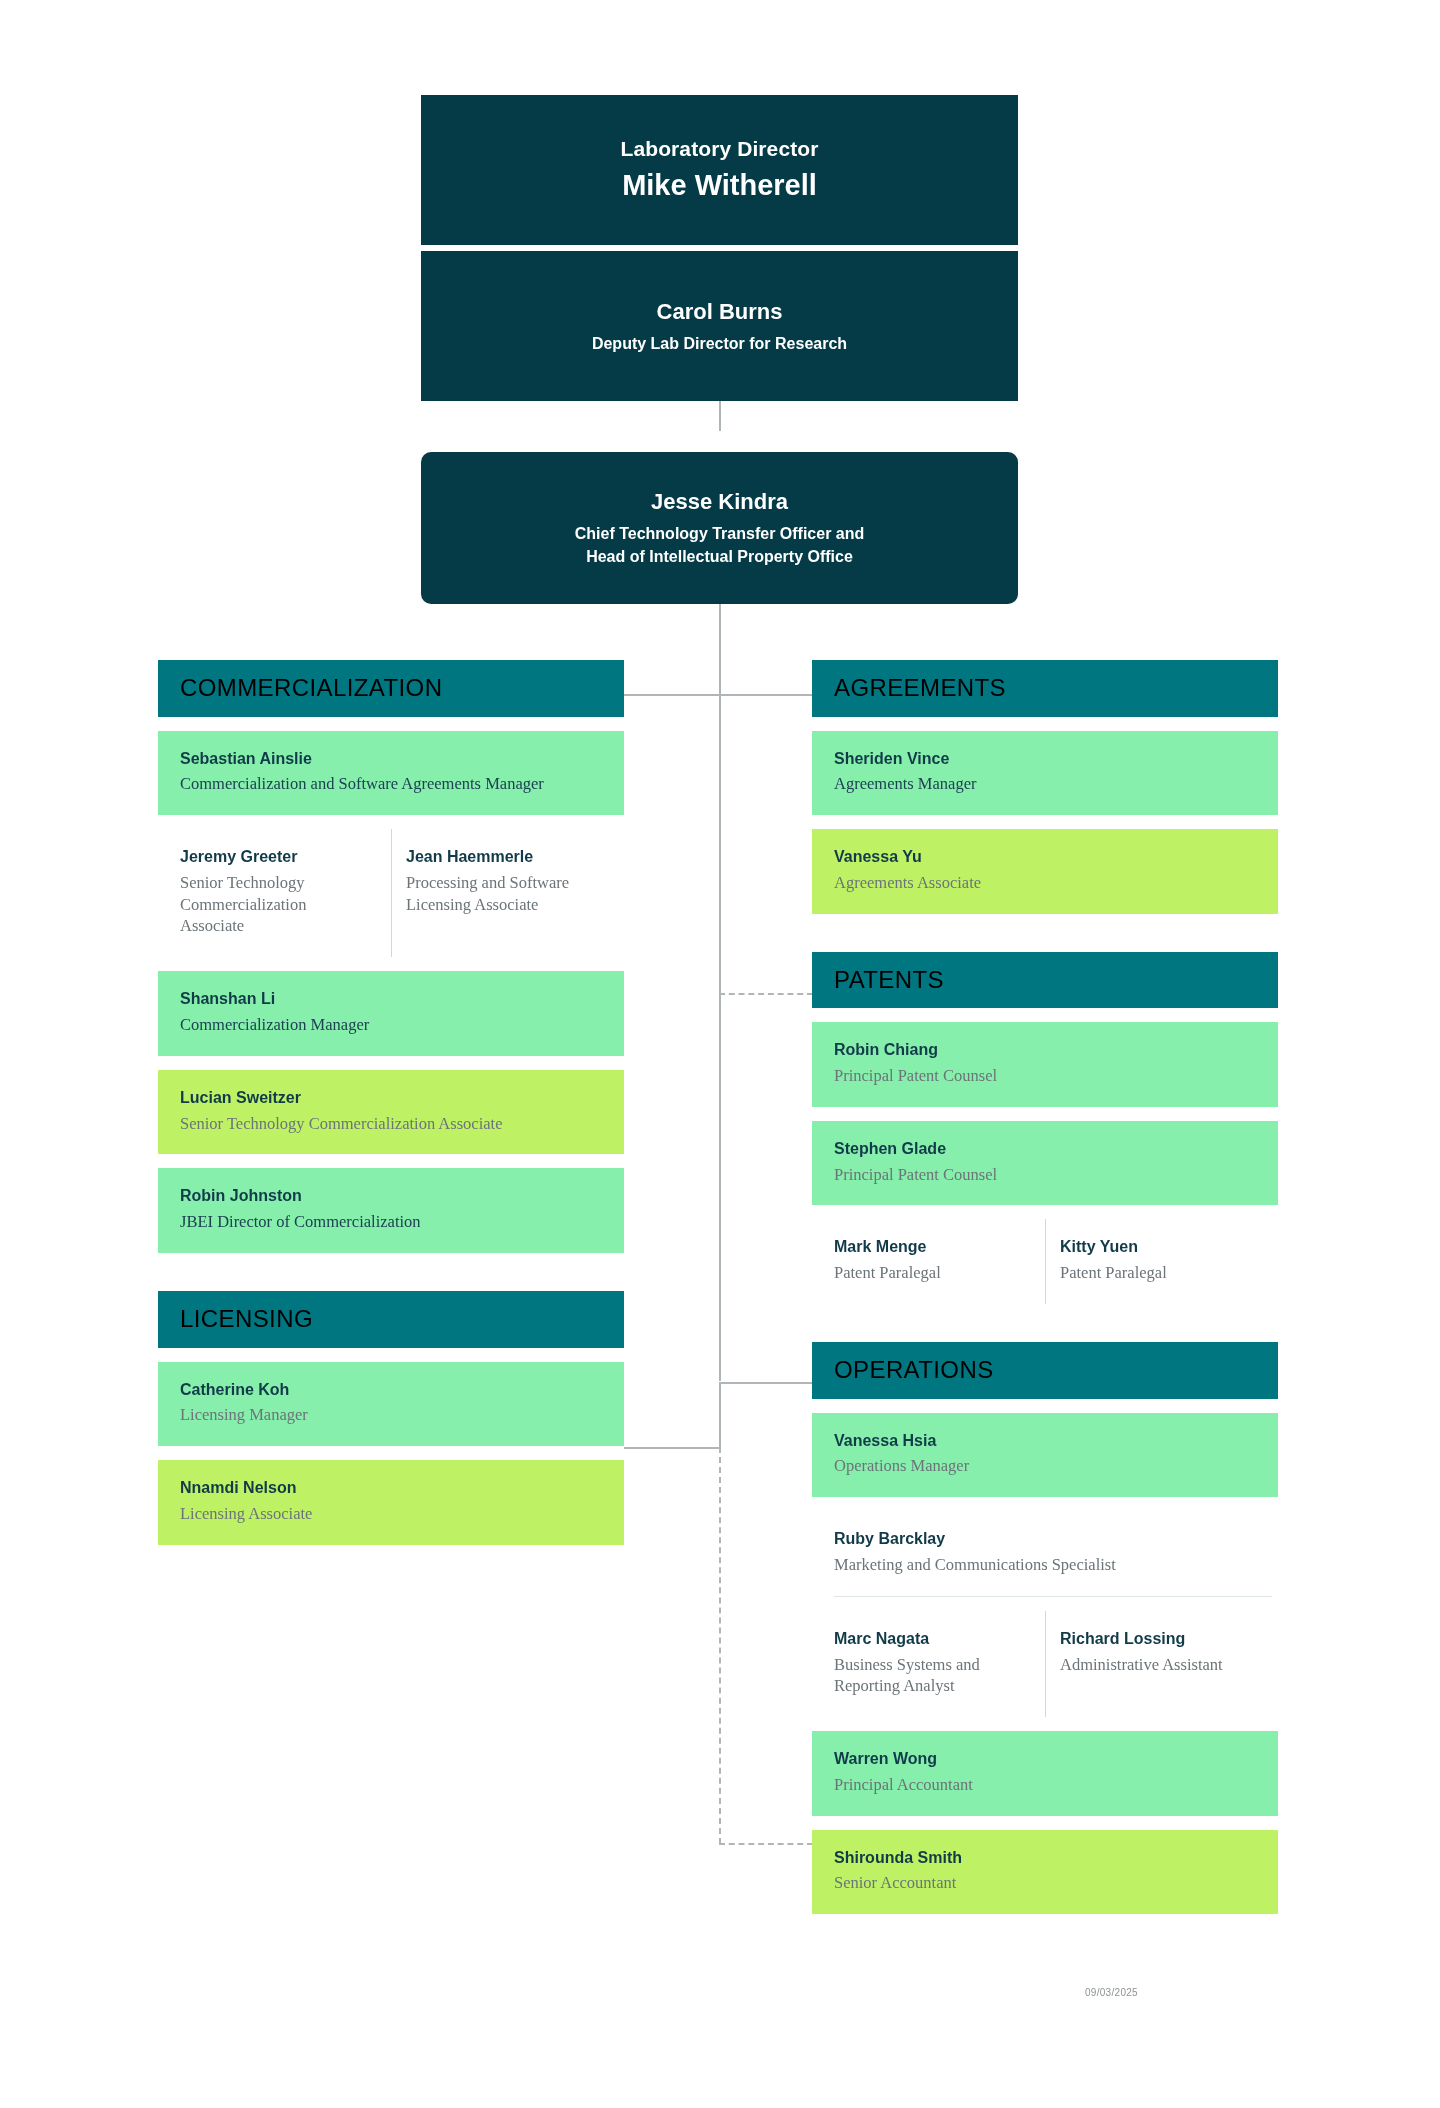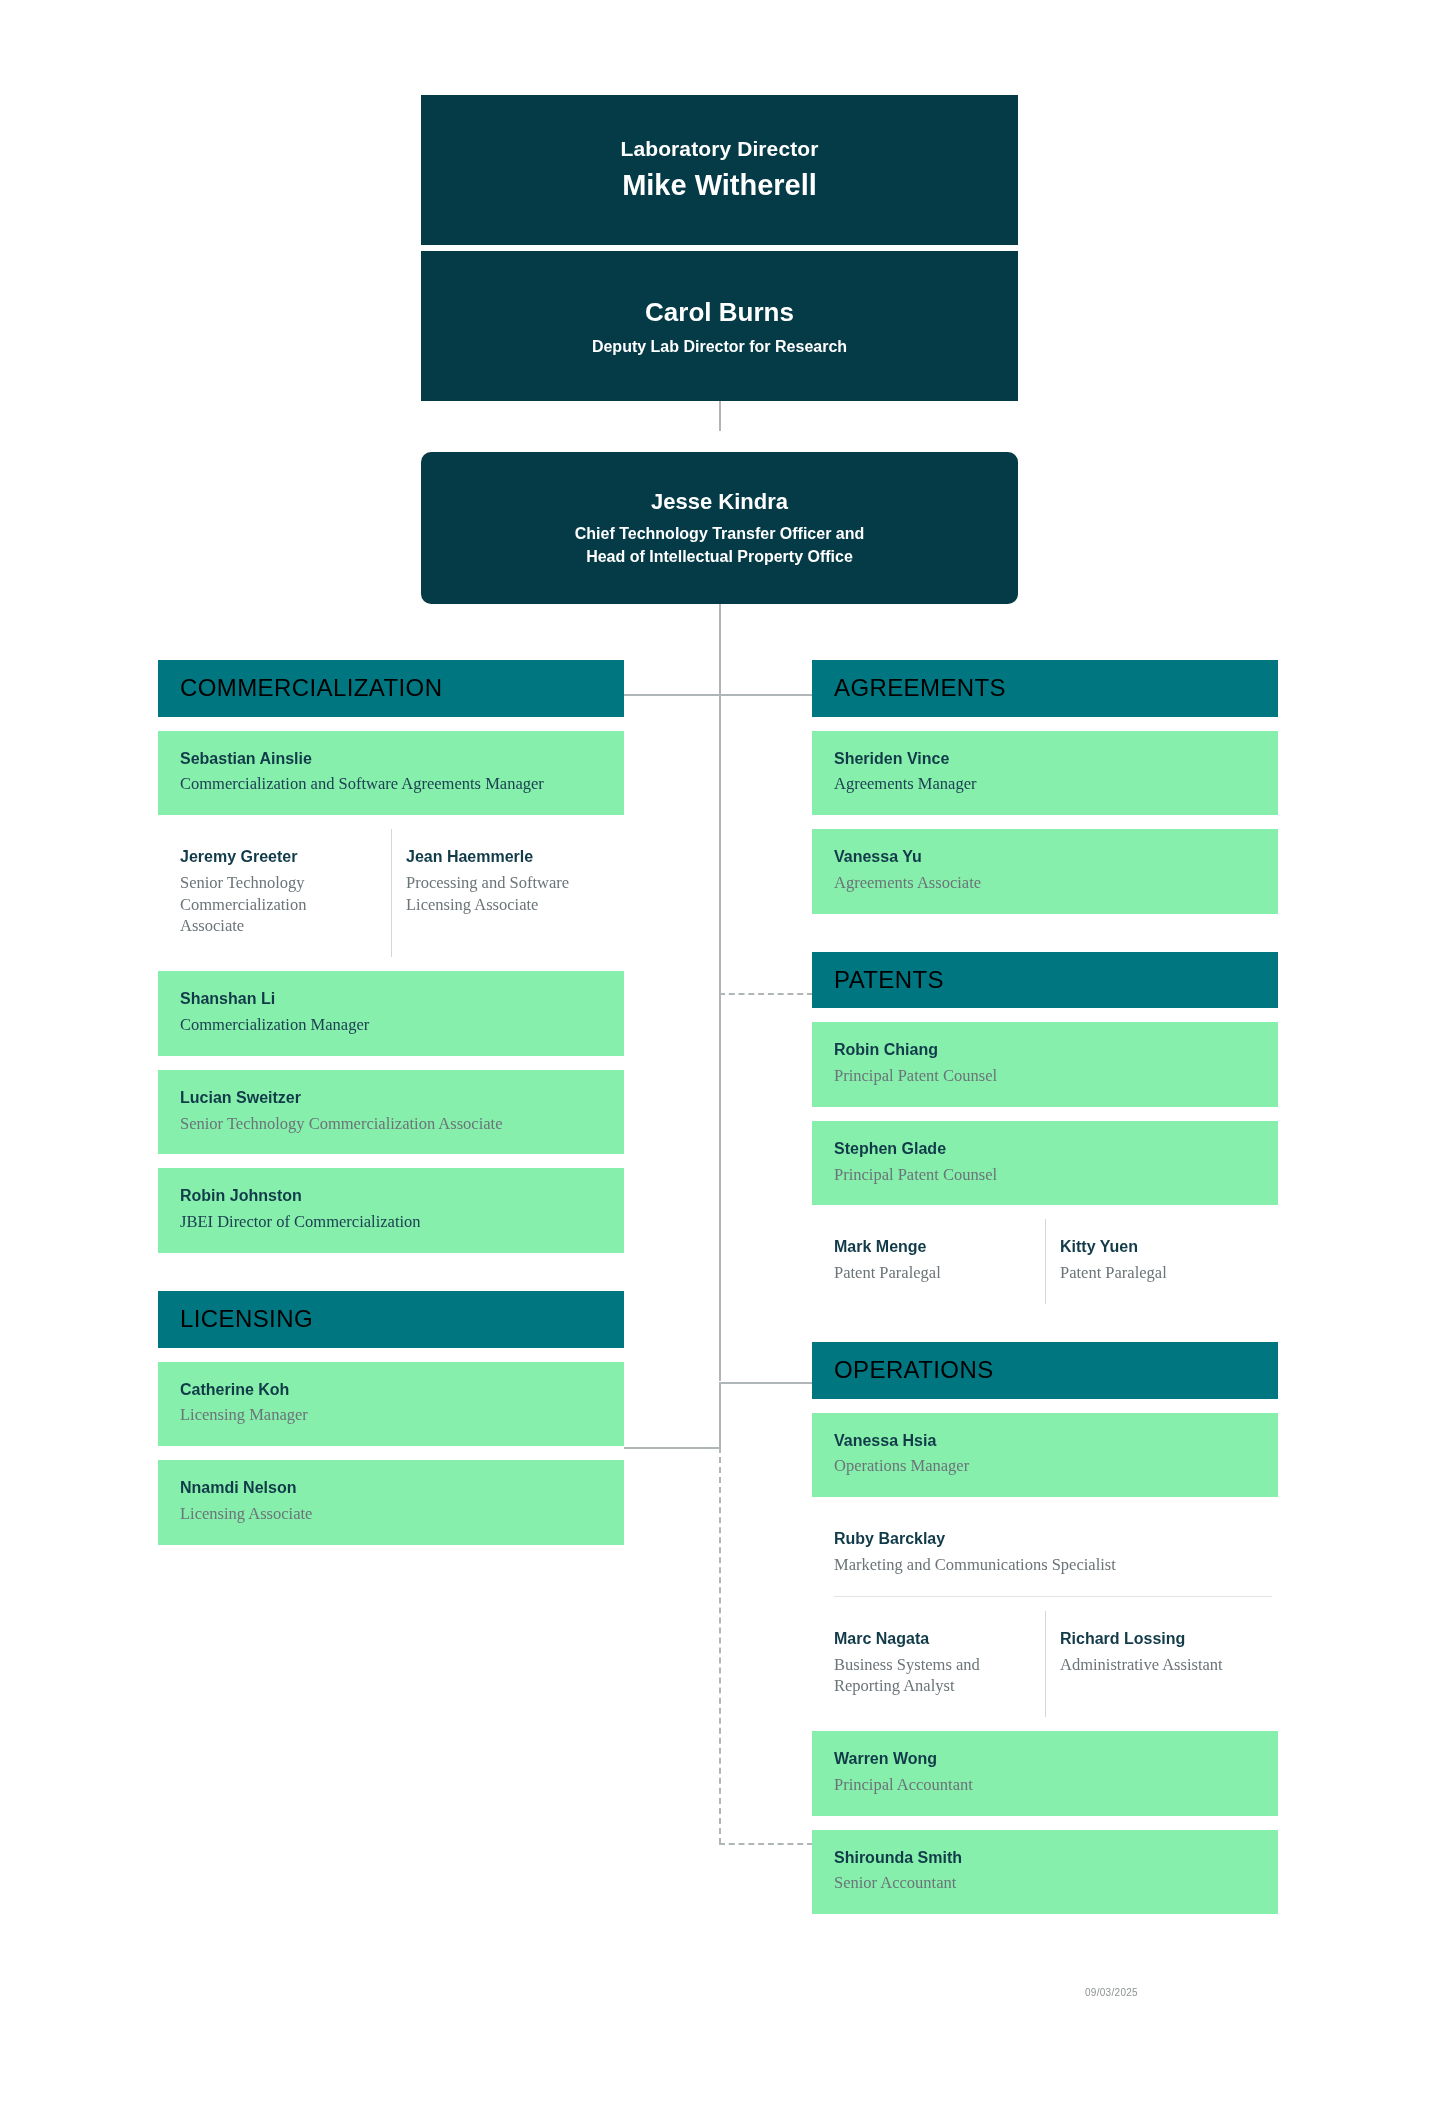--- a/index.html
+++ b/index.html
@@ -106,21 +106,21 @@
     letter-spacing: .4px;
     padding: 14px 22px 15px 22px;
     line-height: 1.15;
   }
 
   
   .person {
     padding: 18px 22px 20px 22px;
   }
   .person.shaded { background: #86efac; }
-  .person.plain  { background: #86efac; }
+  .person.plain  { background: #bef264; }
 
   .p-name {
     font-family: "Liberation Sans", sans-serif;
     font-size: 16px;
     font-weight: bold;
     color: #123b4a;
     line-height: 1.3;
     margin-bottom: 4px;
   }
   .p-title {
@@ -188,21 +188,21 @@
   <div class="dash-h" style="left:719px; top:1843px; width:94px;"></div>
 
   <div class="exec-box" id="box-director">
     <div class="role-over">Laboratory Director</div>
     <div class="exec-name">Mike Witherell</div>
   </div>
 
   <div class="exec-divider"></div>
 
   <div class="exec-box" id="box-deputy">
-    <div class="exec-name-sm" style="font-size:26px;">Carol Burns</div>
+    <div class="exec-name-sm" style="font-size:22px;">Carol Burns</div>
     <div class="exec-role-sm">Deputy Lab Director for Research</div>
   </div>
 
   <div class="exec-box" id="box-cto">
     <div class="exec-name-sm">Jesse Kindra</div>
     <div class="exec-role-sm">Chief Technology Transfer Officer and</div>
     <div class="exec-role-sm" style="margin-top:0;">Head of Intellectual Property Office</div>
   </div>
 
   <div class="col" id="col-left">

